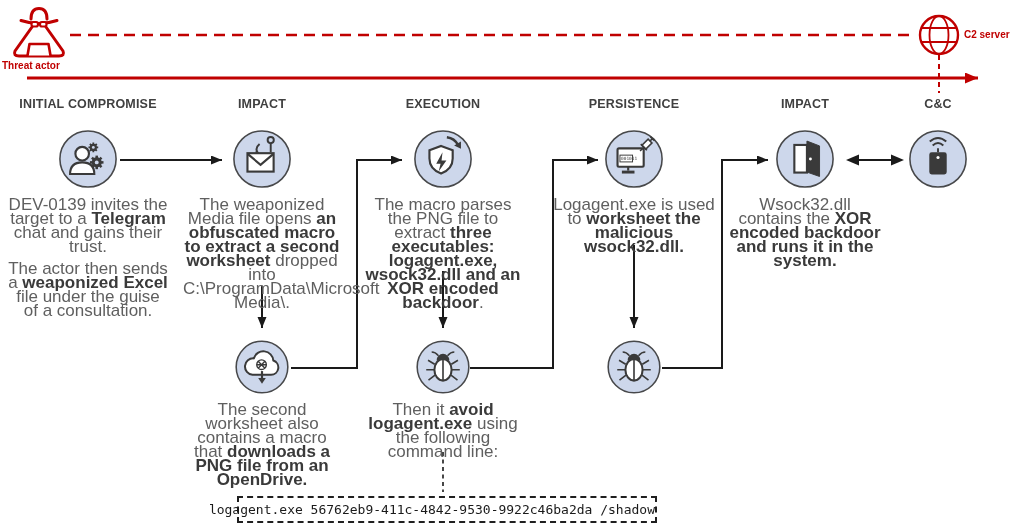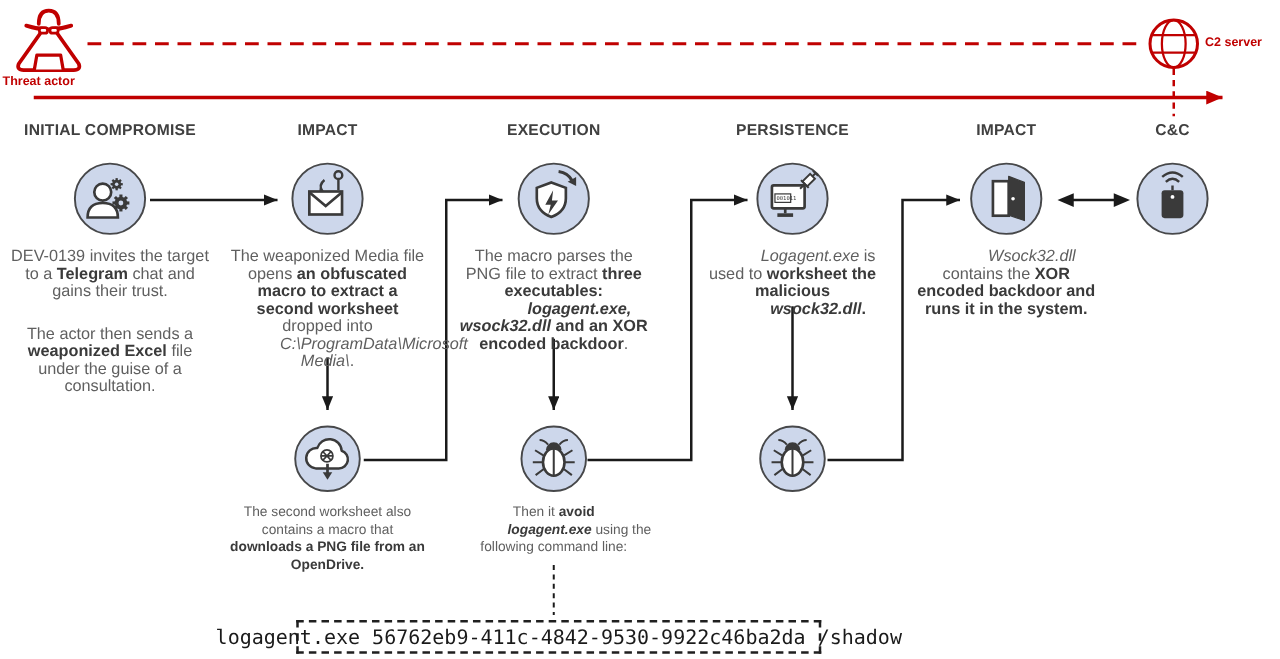--- a/index.html
+++ b/index.html
@@ -11,34 +11,34 @@
   .overlay{position:absolute;left:0;top:0;pointer-events:none;}
   .stage{position:absolute;top:96px;text-align:center;}
   .substage{position:absolute;top:338px;text-align:center;}
   .stage-title{
     font-size:12.5px;font-weight:bold;color:#404040;letter-spacing:.2px;
     height:16px;line-height:16px;white-space:nowrap;
   }
   .node-icon{display:block;margin:16px auto 0 auto;}
   .sub-icon{display:block;margin:0 auto;}
   .stage-text{
-    margin-top:8px;font-size:13px;line-height:14px;color:#5f5f5f;
-  }
-  .stage-text + .stage-text{margin-top:20px;}
-  .sub-text{margin-top:7px;font-size:11px;line-height:14px;color:#5f5f5f;}
+    margin-top:8px;font-size:17px;line-height:14px;color:#5f5f5f;
+  }
+  .stage-text + .stage-text{margin-top:8px;}
+  .sub-text{margin-top:7px;font-size:17px;line-height:14px;color:#5f5f5f;}
   .b{font-weight:bold;color:#3a3a3a;}
-  .i{font-style:italic;padding-left:41px;}
+  .i{}
   .red-label{
     position:absolute;color:#c00000;font-weight:bold;font-size:10px;white-space:nowrap;
   }
   #cmdbox{
     position:absolute;left:237px;top:496px;width:416px;height:23px;
     border:2px dashed #1f1f1f;background:#fff;
-    display:flex;align-items:center;justify-content:center;
-    font-family:"DejaVu Sans Mono",monospace;font-size:16px;color:#1a1a1a;
+    display:flex;align-items:center;justify-content:flex-end;
+    font-family:"DejaVu Sans Mono",monospace;font-size:13px;color:#1a1a1a;
     white-space:nowrap;
   }
 </style>
 </head>
 <body>
 
 <svg class="overlay" width="1024" height="527" viewBox="0 0 1024 527">
   <defs>
     <marker id="ab" markerUnits="userSpaceOnUse" markerWidth="12" markerHeight="10" refX="11" refY="4.5" orient="auto">
       <path d="M0,0 L11,4.5 L0,9 Z" fill="#1a1a1a"></path>

